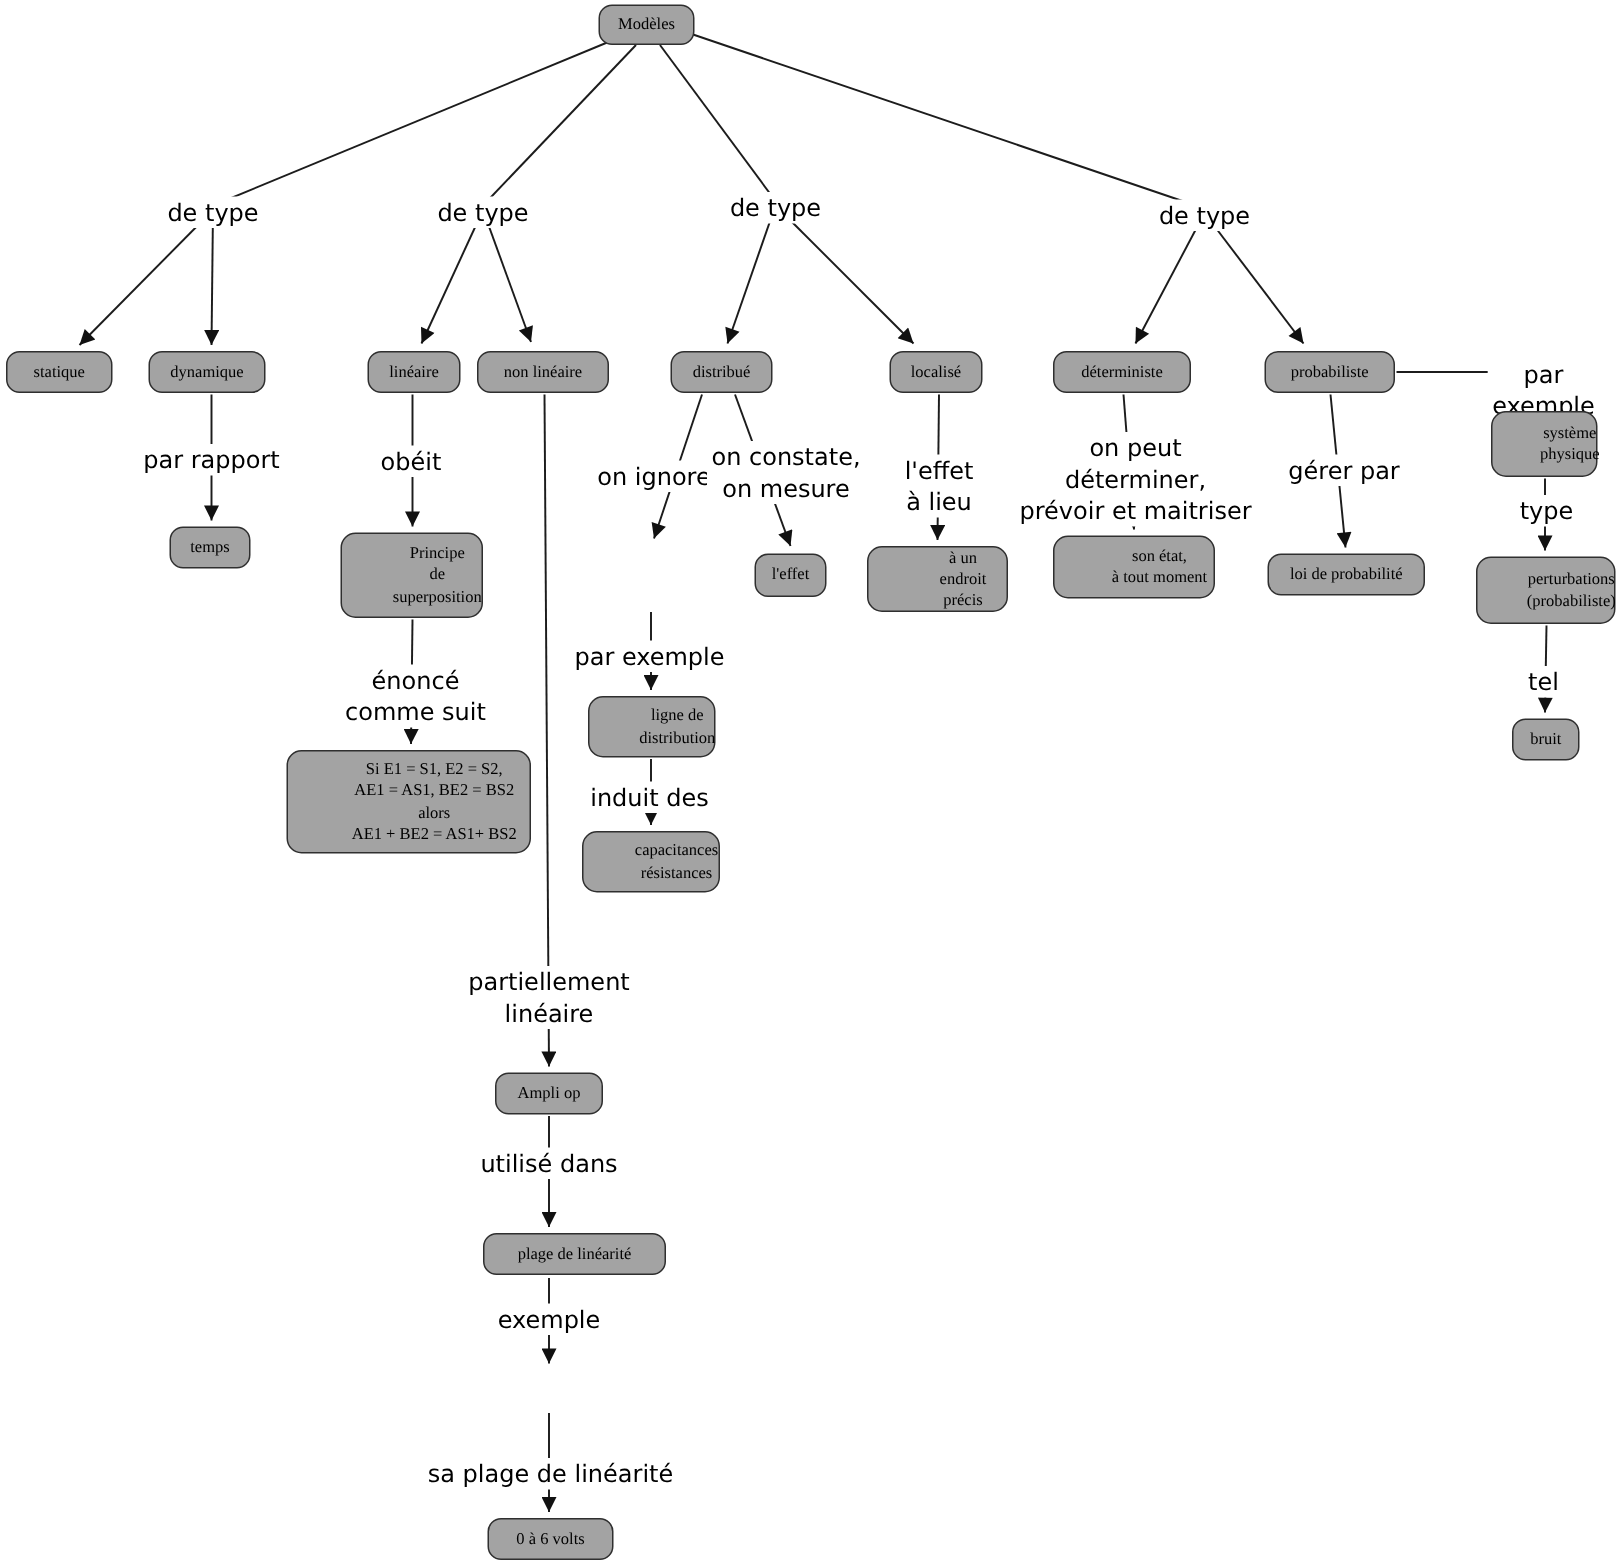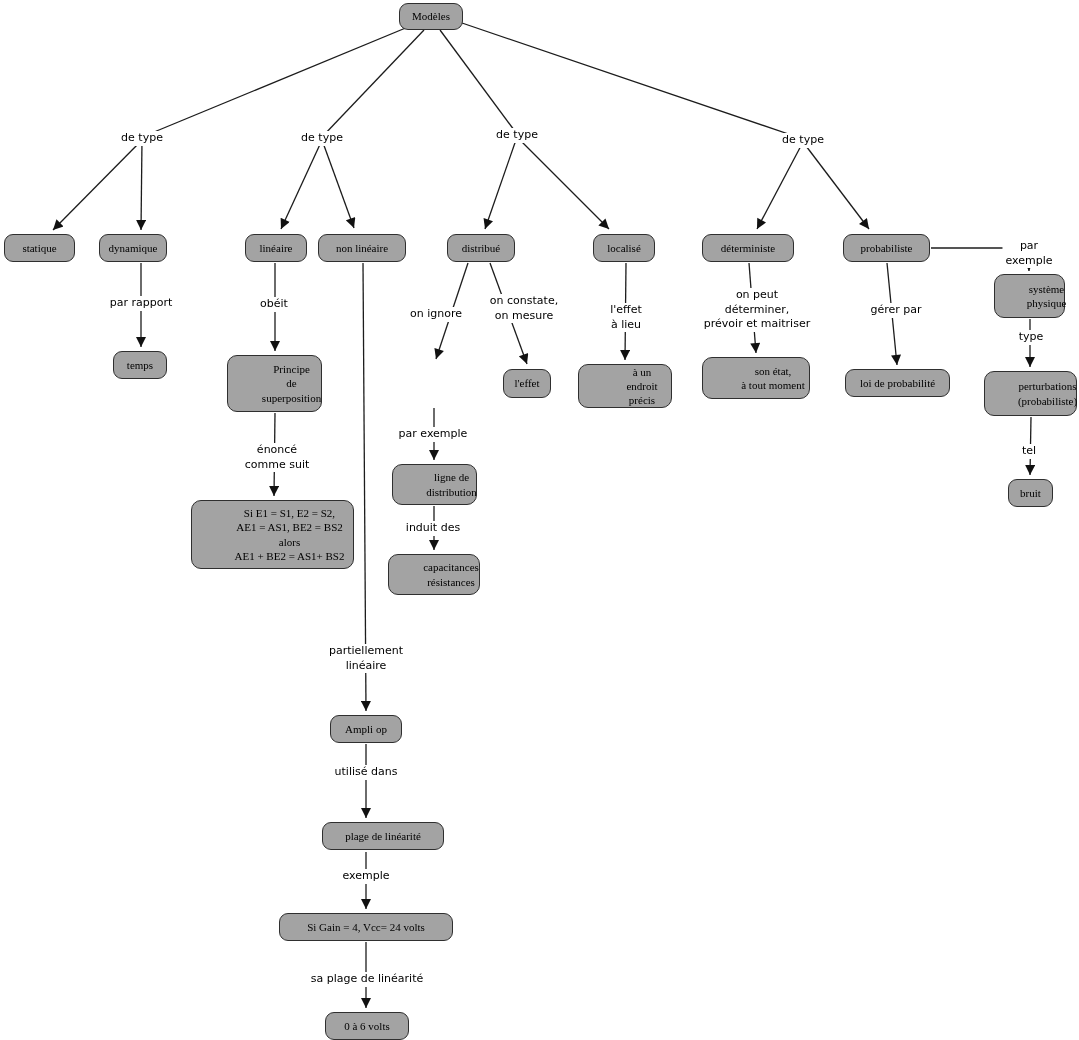--- a/index.html
+++ b/index.html
@@ -40,21 +40,21 @@
     cursor: default;
     font-family: Liberation Serif, serif;
   }
   .node.big { border-radius: 10px; padding-left: 37px; }
   .link-label {
     position: absolute;
     z-index: 2;
     transform: translateX(-50%);
     background: #ffffff;
     text-align: center;
-    font-size: 11px;
+    font-size: 16px;
     line-height: 1.32;
     color: #000000;
     white-space: pre-line;
     padding: 0 3px;
     cursor: default;
   }
   line { stroke: #1c1c1c; stroke-width: 1.3; }
 </style>
 </head>
 <body>
@@ -132,21 +132,21 @@
   <div class="link-label" style="left:1031px;top:330px">type</div>
   <div class="link-label" style="left:1029px;top:444px">tel</div>
   <div class="link-label" style="left:366px;top:644px">partiellement
 linéaire</div>
   <div class="link-label" style="left:366px;top:765px">utilisé dans</div>
   <div class="link-label" style="left:366px;top:869px">exemple</div>
   <div class="link-label" style="left:367px;top:972px">sa plage de linéarité</div>
 
   <div class="node" style="left:399px;top:3px;width:64px;height:27px">Modèles</div>
   <div class="node" style="left:4px;top:234px;width:71px;height:28px">statique</div>
-  <div class="node" style="left:99px;top:234px;width:68px;height:28px">dynamique</div>
+  <div class="node" style="left:99px;top:234px;width:78px;height:28px">dynamique</div>
   <div class="node" style="left:245px;top:234px;width:62px;height:28px">linéaire</div>
   <div class="node" style="left:318px;top:234px;width:88px;height:28px">non linéaire</div>
   <div class="node" style="left:447px;top:234px;width:68px;height:28px">distribué</div>
   <div class="node" style="left:593px;top:234px;width:62px;height:28px">localisé</div>
   <div class="node" style="left:702px;top:234px;width:92px;height:28px">déterministe</div>
   <div class="node" style="left:843px;top:234px;width:87px;height:28px">probabiliste</div>
   <div class="node" style="left:113px;top:351px;width:54px;height:28px">temps</div>
   <div class="node big" style="left:227px;top:355px;width:95px;height:57px">Principe
 de
 superposition</div>
@@ -164,16 +164,15 @@
 physique</div>
   <div class="node big" style="left:984px;top:371px;width:93px;height:45px">perturbations
 (probabiliste)</div>
   <div class="node" style="left:1008px;top:479px;width:45px;height:28px">bruit</div>
   <div class="node big" style="left:392px;top:464px;width:85px;height:41px">ligne de
 distribution</div>
   <div class="node big" style="left:388px;top:554px;width:92px;height:41px">capacitances
 résistances</div>
   <div class="node" style="left:330px;top:715px;width:72px;height:28px">Ampli op</div>
   <div class="node" style="left:322px;top:822px;width:122px;height:28px">plage de linéarité</div>
-  <div class="node" style="left:279px;top:913px;width:174px;height:28px">Si Gain = 4, Vcc= 24 volts</div>
   <div class="node" style="left:325px;top:1012px;width:84px;height:28px">0 à 6 volts</div>
 
 </div>
 
 </body></html>

